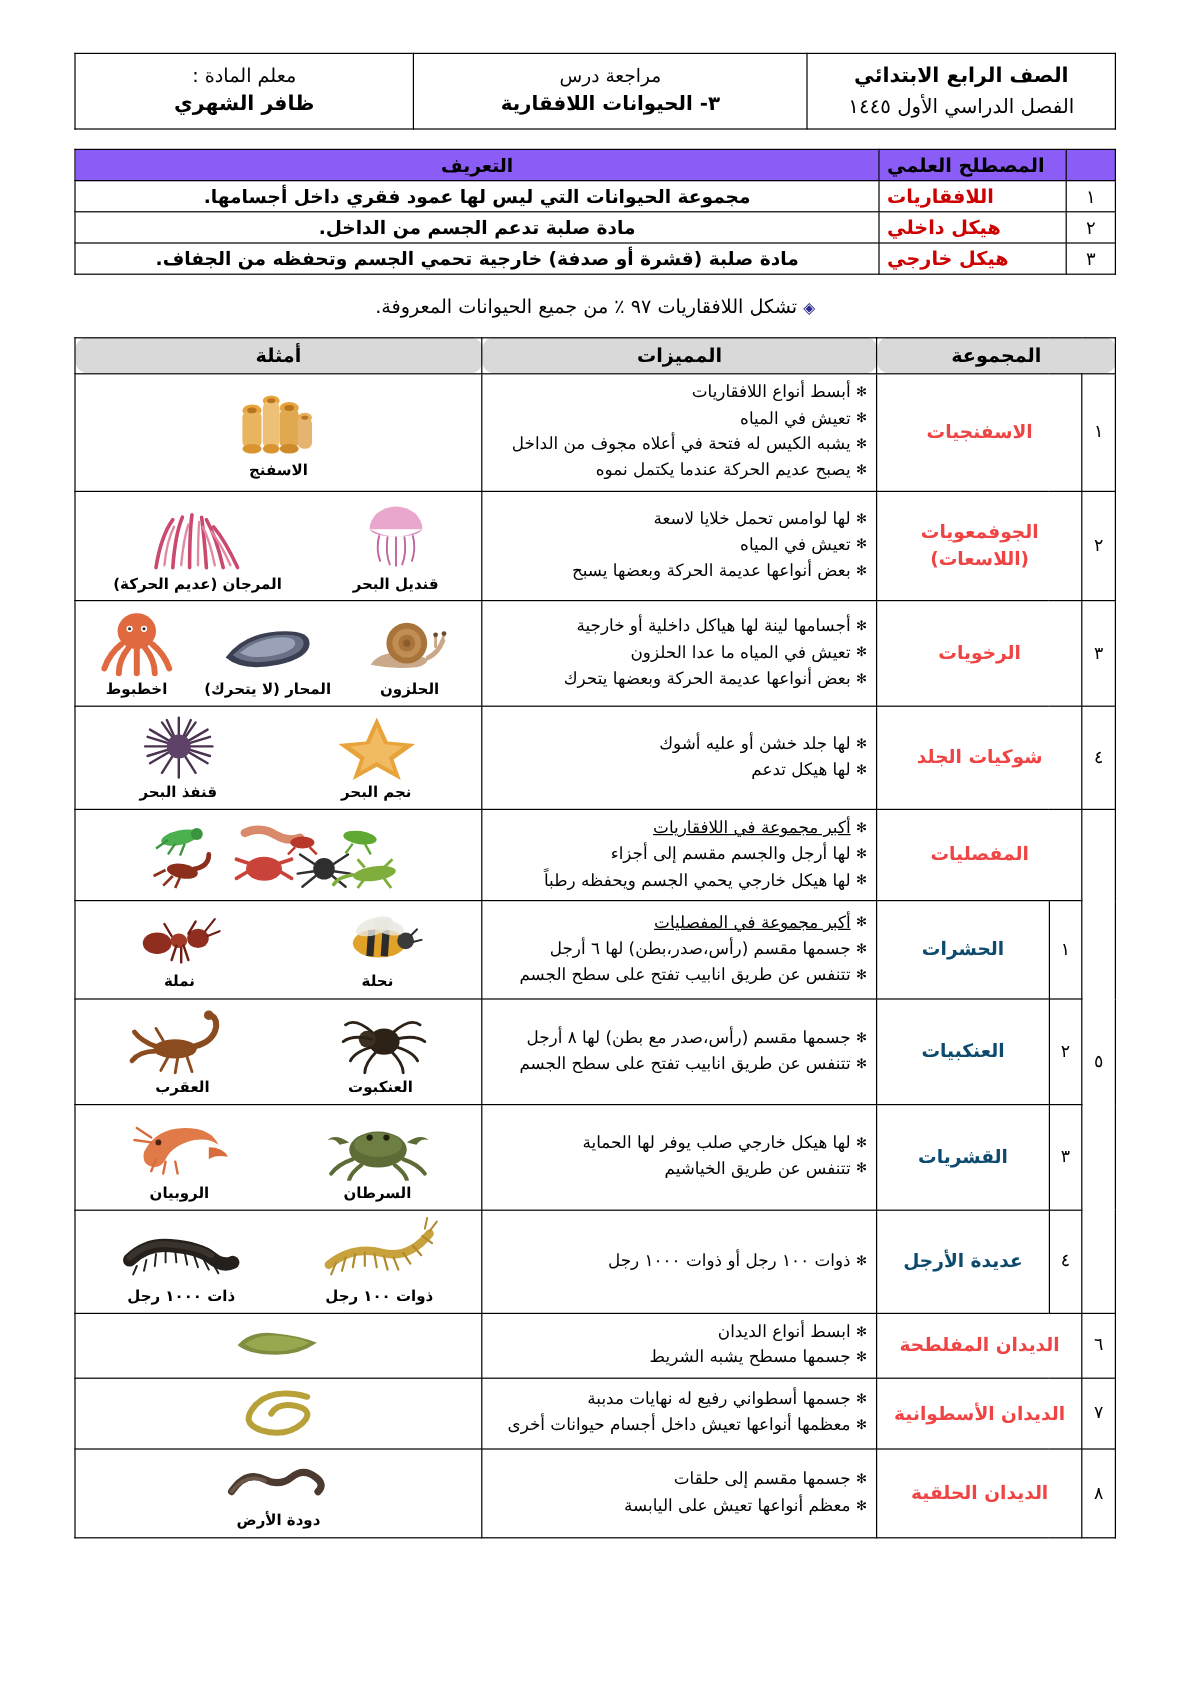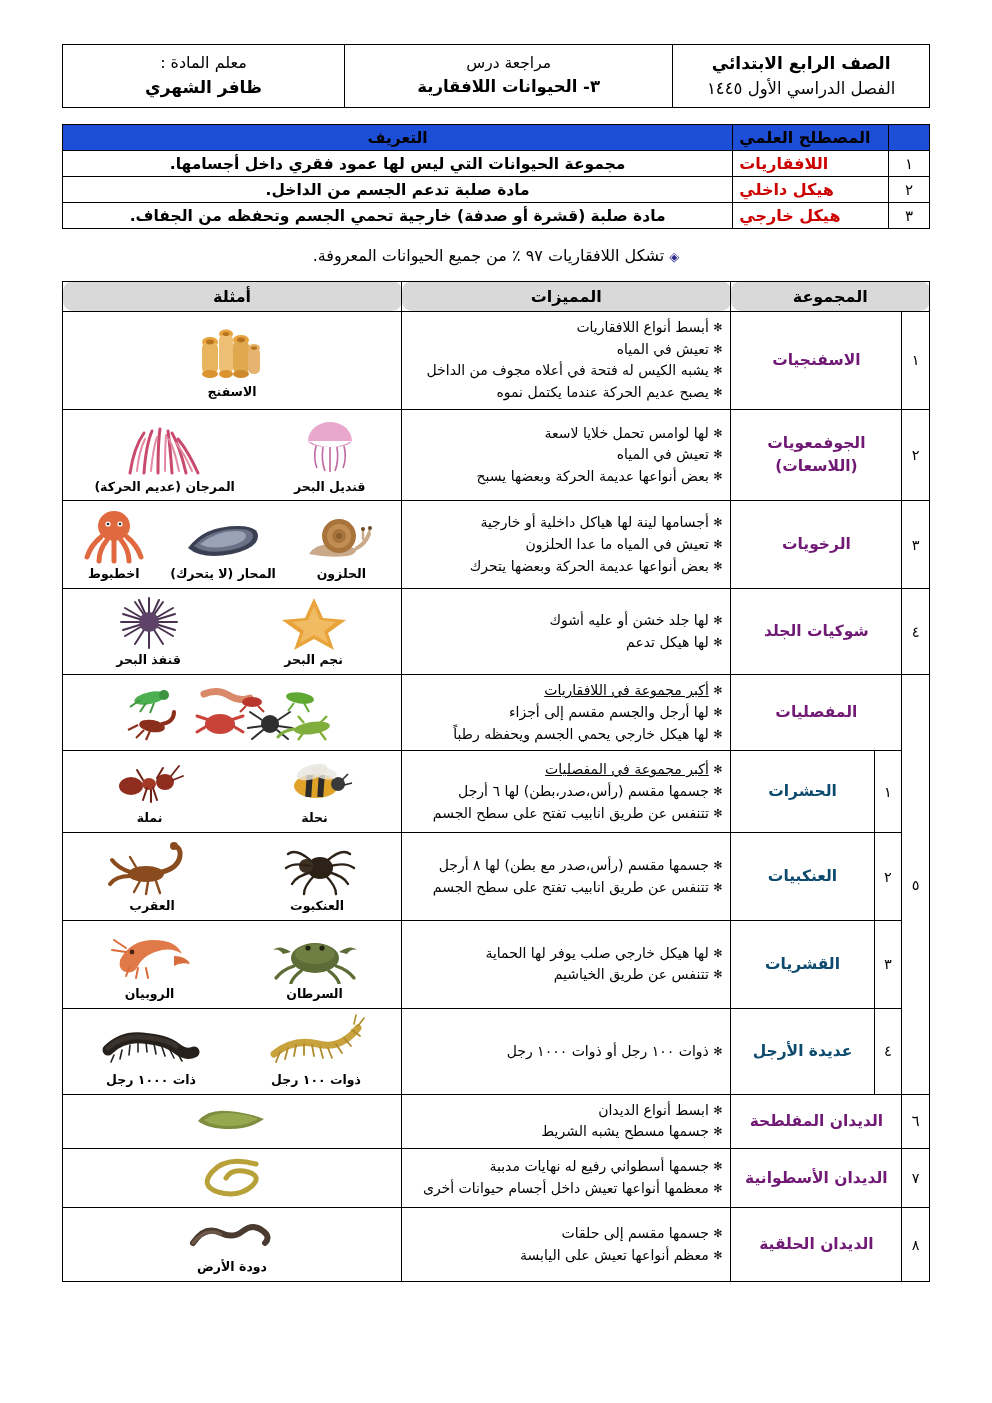--- a/index.html
+++ b/index.html
@@ -50,21 +50,21 @@
     border-collapse: collapse;
     table-layout: fixed;
     margin-top: 16px;
   }
   table.terms td, table.terms th {
     border: 1px solid #000;
     padding: 3px 6px;
     vertical-align: middle;
   }
   table.terms th {
-    background: #1d4ed8;
+    background: #8b5cf6;
     font-size: 16px;
     font-weight: bold;
     text-align: center;
   }
   .terms .col-num { width: 3.2%; text-align: center; font-size: 15px; }
   .terms .col-term { width: 16.5%; text-align: left; color: #cc0000; font-weight: bold; font-size: 16px; }
   .terms .col-def { text-align: center; font-weight: bold; font-size: 15.5px; }
 
   
   .bullets {
@@ -90,21 +90,21 @@
   table.main th {
     background: #d9d9d9;
     font-size: 16px;
     font-weight: bold;
     text-align: center;
     padding: 5px 2px;
     border-radius: 10px;
   }
   .m-num { width: 3.2%; text-align: center; font-size: 14.5px; }
   .m-sub { width: 3.2%; text-align: center; font-size: 14.5px; }
-  .m-group { width: 16.5%; text-align: center; font-weight: bold; font-size: 15.5px; color: #701a75; line-height: 1.5; }
+  .m-group { width: 16.5%; text-align: center; font-weight: bold; font-size: 15.5px; color: #ef4444; line-height: 1.5; }
   .m-group.sub { color: #0c4a6e; }
   .m-feat { width: 38%; font-size: 14px; padding: 5px 8px; line-height: 1.55; text-align: right; }
   .m-ex { padding: 3px 4px; }
   .feat-line { white-space: nowrap; }
   .feat-line.wrap { white-space: normal; }
   .ast { font-size: 11px; vertical-align: 1px; }
   .u { text-decoration: underline; }
 
   
   .ex-row {

